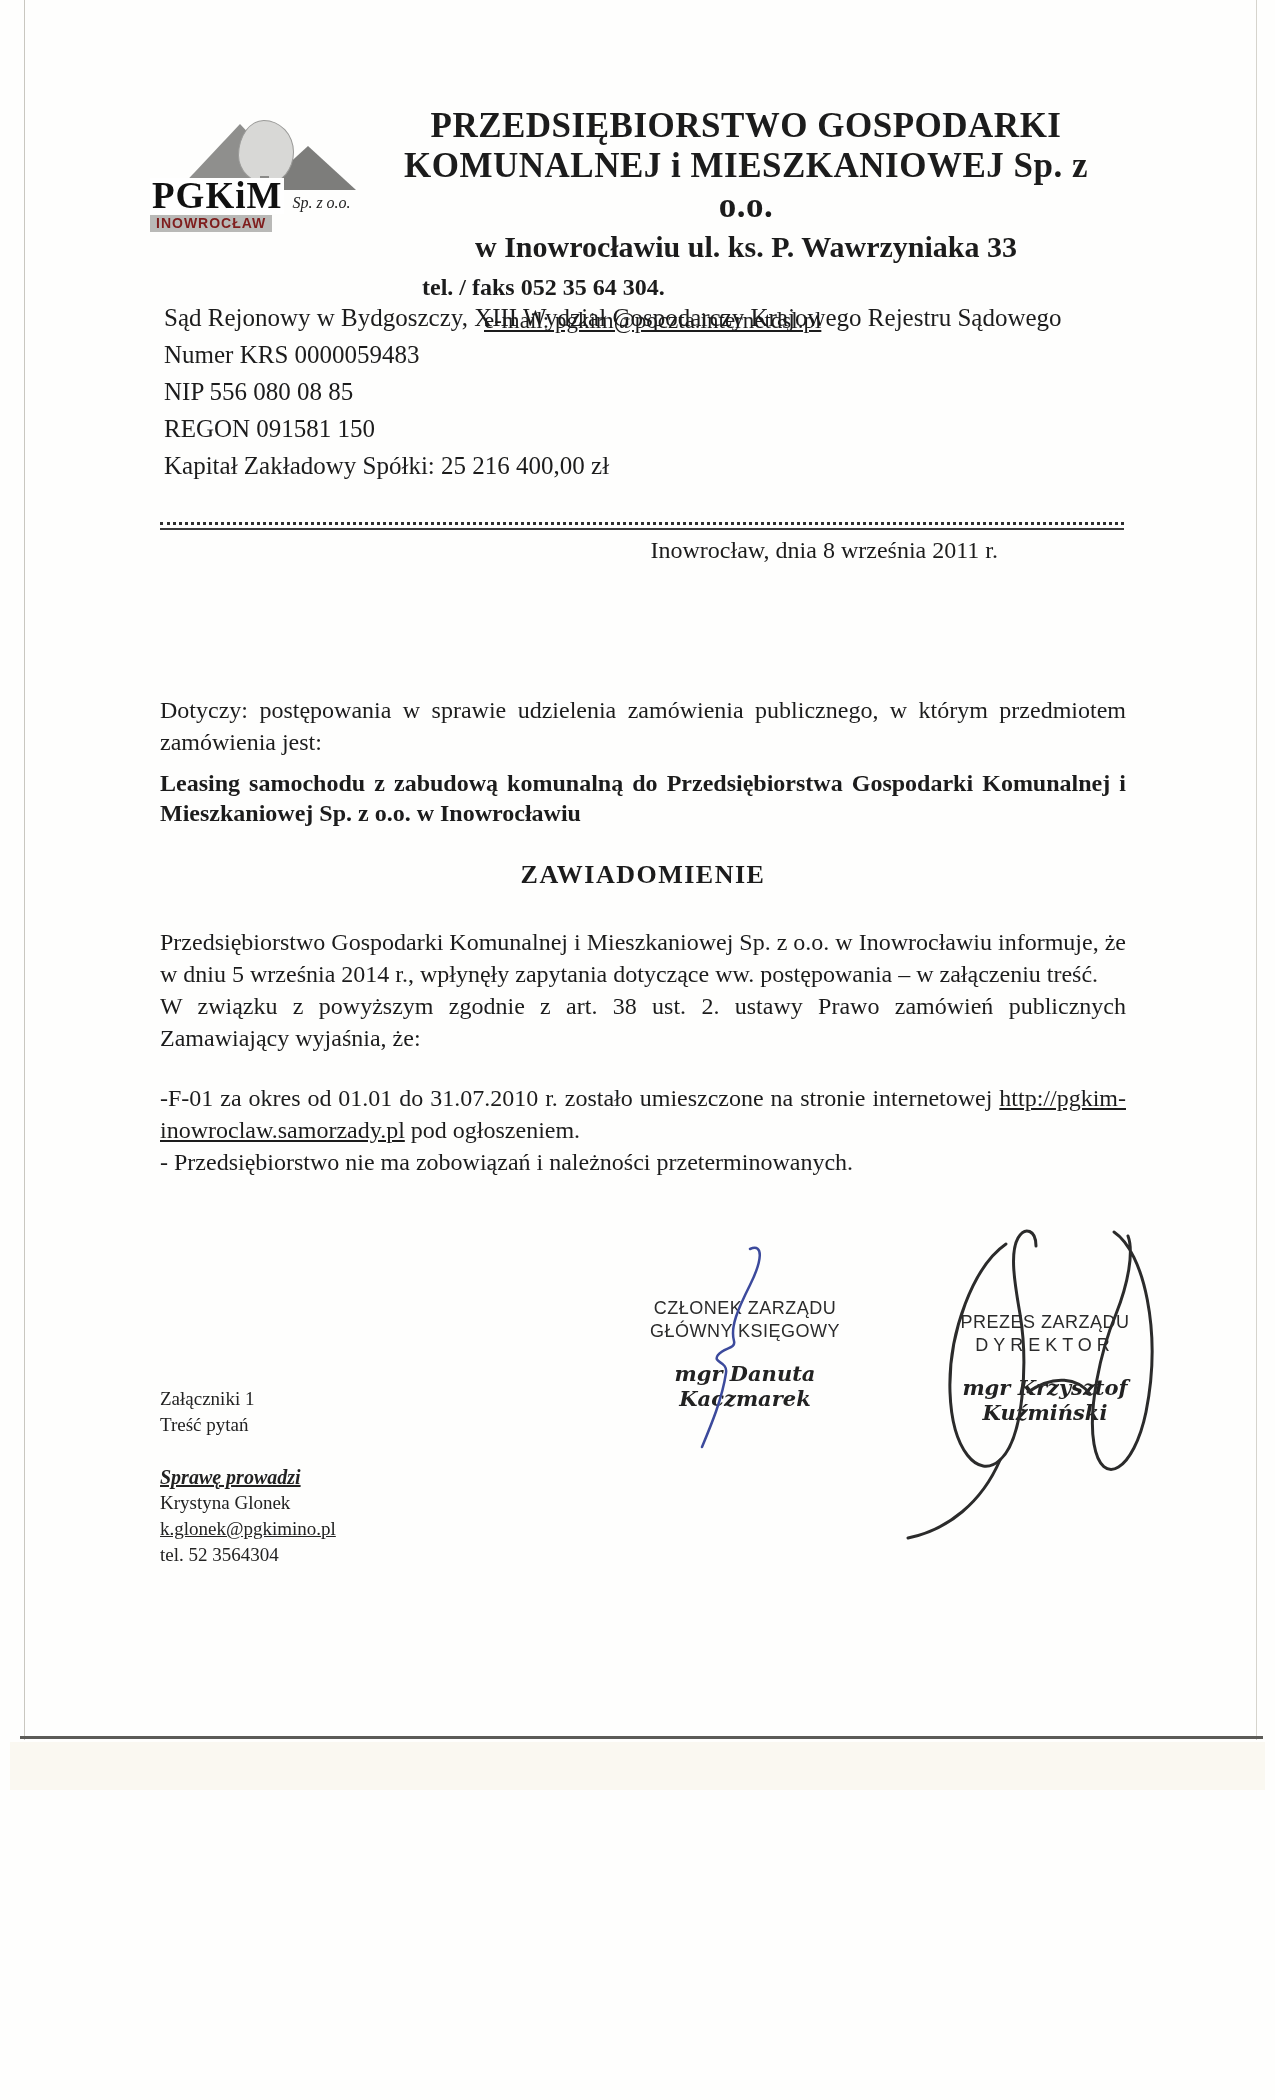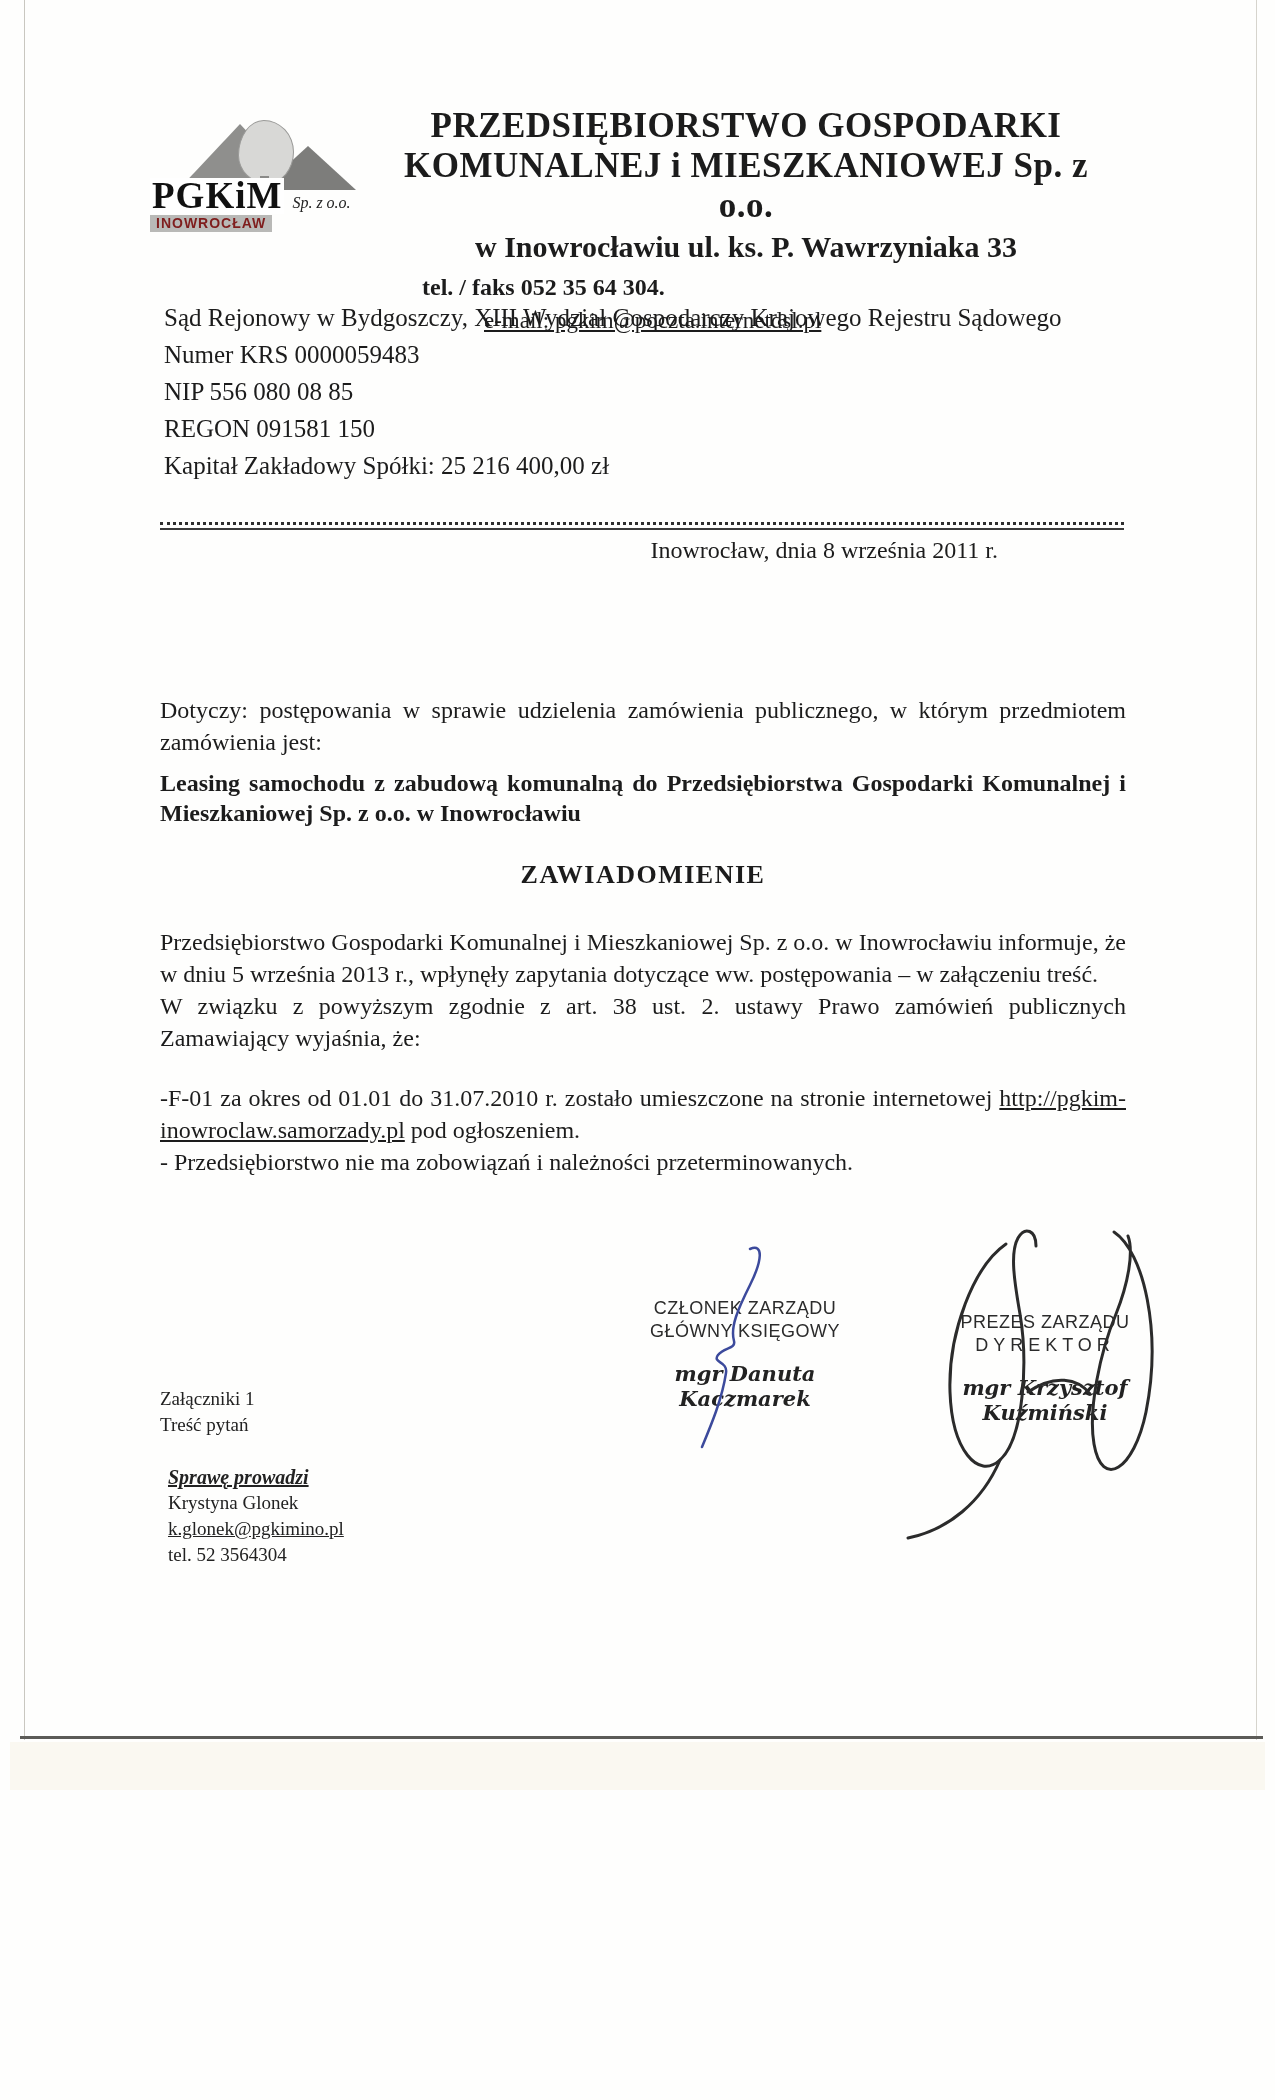--- a/index.html
+++ b/index.html
@@ -57,21 +57,21 @@
   .sig-right{left:922px;top:1311px;width:246px;}
   .sig-title{font-size:18px;line-height:23px;letter-spacing:0.5px;}
   .sig-title-wide{letter-spacing:5px;}
   .sig-name{margin-top:18px;font-family:"DejaVu Serif",serif;font-style:italic;font-weight:bold;font-size:21px;color:#222;}
   .sig-svg{position:absolute;pointer-events:none;}
   .sig-svg-left{left:688px;top:1243px;}
   .sig-svg-right{left:878px;top:1222px;}
 
   
   .footer{position:absolute;left:160px;top:1386px;font-size:19px;line-height:26px;color:#222;}
-  .handler{margin-top:26px;margin-left:8px;}
+  .handler{margin-top:26px;}
   .handler-label{font-weight:bold;font-style:italic;text-decoration:underline;font-size:20px;}
 </style>
 </head>
 <body>
 
 <div id="canvas">
 
   <div class="edge-v edge-left"></div>
   <div class="edge-v edge-right"></div>
   <div class="page-bottom"></div>
@@ -107,21 +107,21 @@
     <div>Kapitał Zakładowy Spółki: 25 216 400,00 zł</div>
   </div>
 
   <div class="dotted-sep"></div>
   <div class="dateline">Inowrocław, dnia 8 września 2011 r.</div>
 
   <div class="ref-block">
     <div class="par">Dotyczy: postępowania w sprawie udzielenia zamówienia publicznego, w którym przedmiotem zamówienia jest:</div>
     <div class="par subject">Leasing samochodu z zabudową komunalną do Przedsiębiorstwa Gospodarki Komunalnej i Mieszkaniowej Sp. z o.o. w Inowrocławiu</div>
     <div class="heading">ZAWIADOMIENIE</div>
-    <div class="par body-start">Przedsiębiorstwo Gospodarki Komunalnej i Mieszkaniowej Sp. z o.o. w Inowrocławiu informuje, że w dniu 5 września 2013 r., wpłynęły zapytania dotyczące ww. postępowania – w załączeniu treść.</div>
+    <div class="par body-start">Przedsiębiorstwo Gospodarki Komunalnej i Mieszkaniowej Sp. z o.o. w Inowrocławiu informuje, że w dniu 5 września 2014 r., wpłynęły zapytania dotyczące ww. postępowania – w załączeniu treść.</div>
     <div class="par">W związku z powyższym zgodnie z art. 38 ust. 2. ustawy Prawo zamówień publicznych Zamawiający wyjaśnia, że:</div>
     <div class="par answers">
       <span>-F-01 za okres od 01.01 do 31.07.2010 r. zostało umieszczone na stronie internetowej </span><span class="u">http://pgkim-inowroclaw.samorzady.pl</span><span> pod ogłoszeniem.</span>
     </div>
     <div class="par">- Przedsiębiorstwo nie ma zobowiązań i należności przeterminowanych.</div>
   </div>
 
   <div class="sig sig-left">
     <div class="sig-title">CZŁONEK ZARZĄDU</div>
     <div class="sig-title">GŁÓWNY KSIĘGOWY</div>

